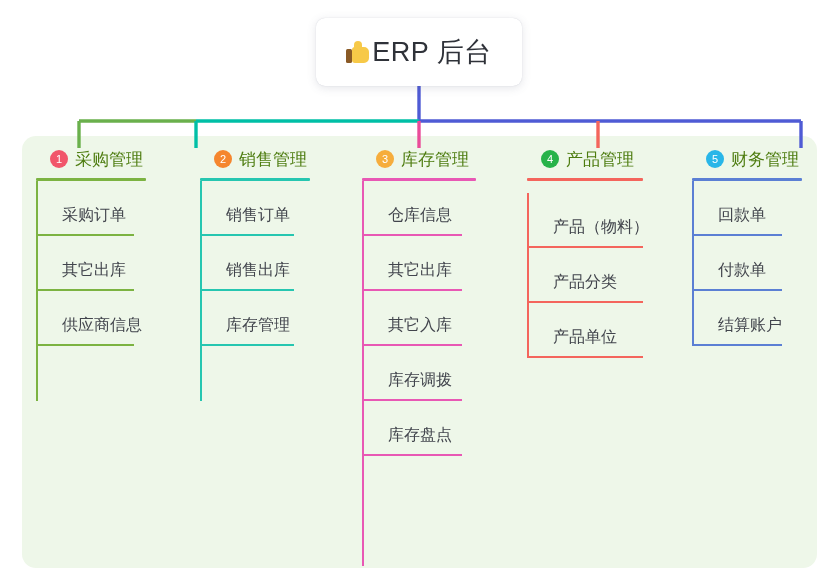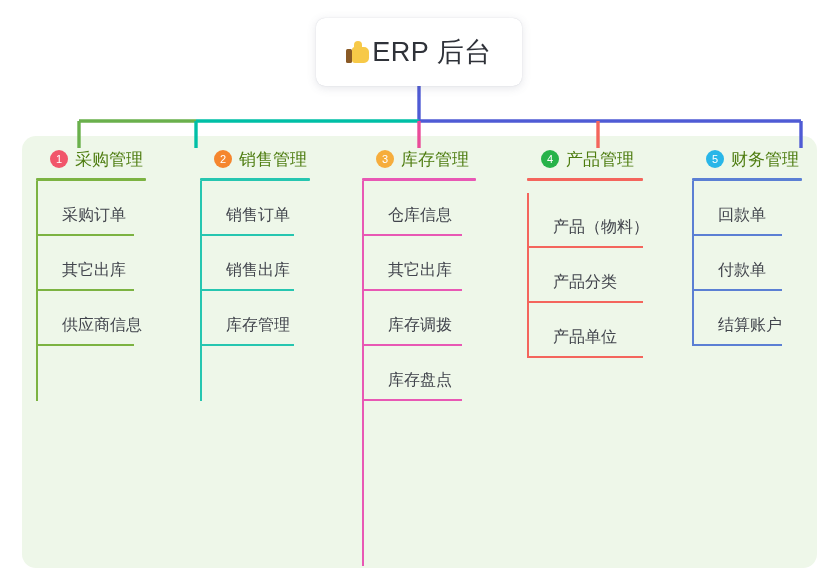--- a/index.html
+++ b/index.html
@@ -240,20 +240,24 @@
           <div class="spine" style="background: rgb(232, 88, 180); height: 385px;"></div>
           <div class="leaf">
             <div class="leaf-label">仓库信息</div>
             <div class="leaf-rule" style="width: 100px; background: rgb(232, 88, 180);"></div>
           </div>
           <div class="leaf">
             <div class="leaf-label">其它出库</div>
             <div class="leaf-rule" style="width: 100px; background: rgb(232, 88, 180);"></div>
           </div>
           <div class="leaf">
+            <div class="leaf-label">其它入库</div>
+            <div class="leaf-rule" style="width: 100px; background: rgb(232, 88, 180);"></div>
+          </div>
+          <div class="leaf">
             <div class="leaf-label">库存调拨</div>
             <div class="leaf-rule" style="width: 100px; background: rgb(232, 88, 180);"></div>
           </div>
           <div class="leaf">
             <div class="leaf-label">库存盘点</div>
             <div class="leaf-rule" style="width: 100px; background: rgb(232, 88, 180);"></div>
           </div>
         </div>
       </div>
       <div class="column" style="left: 527px; top: 146px;">

